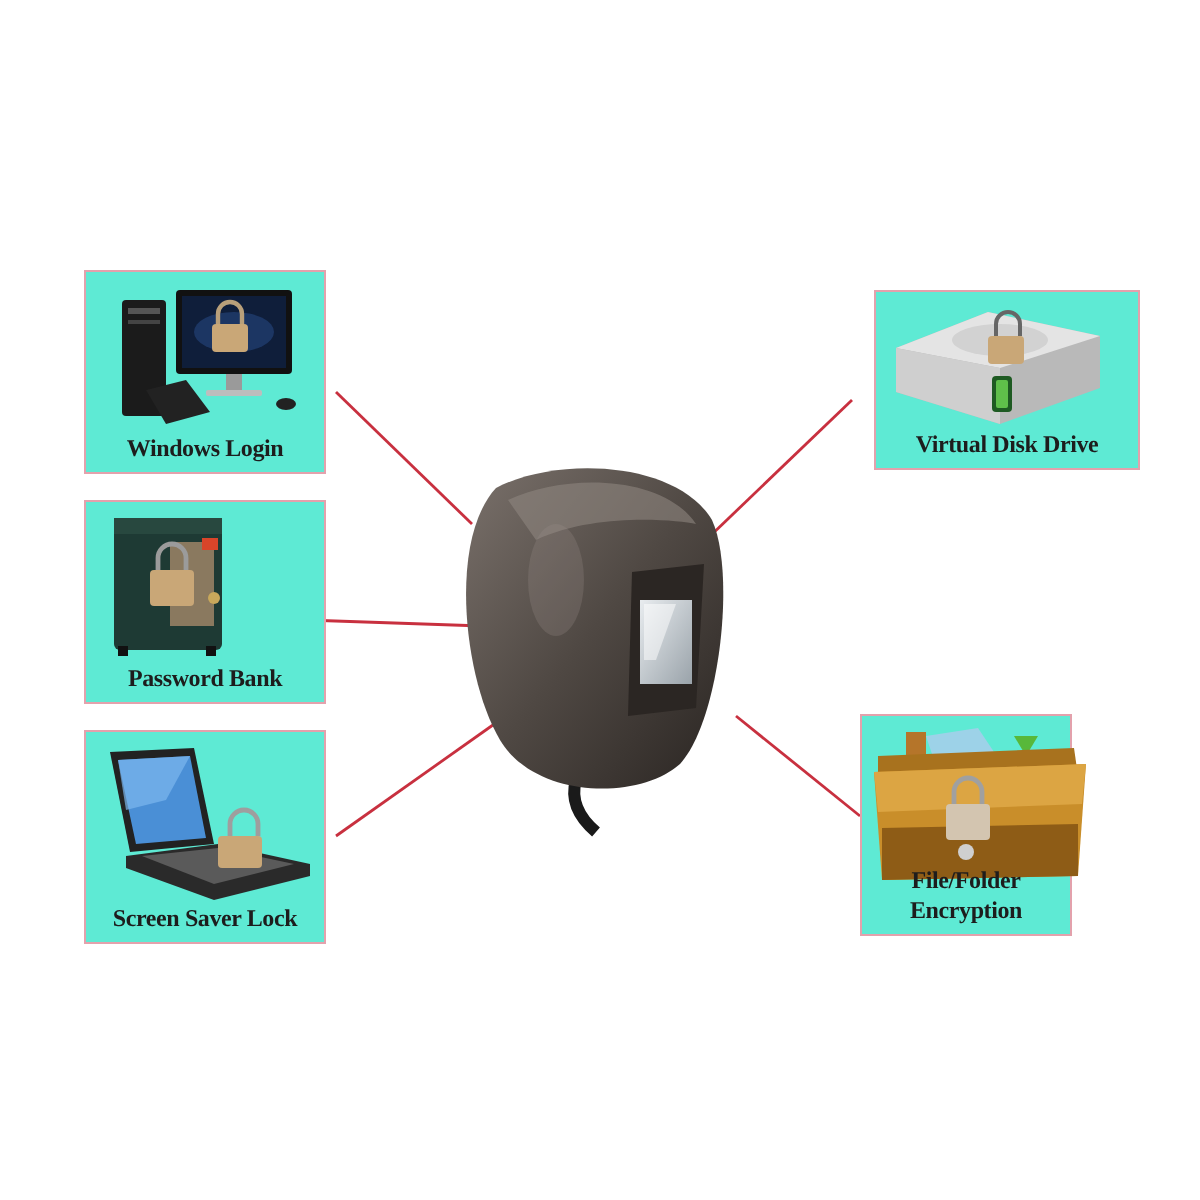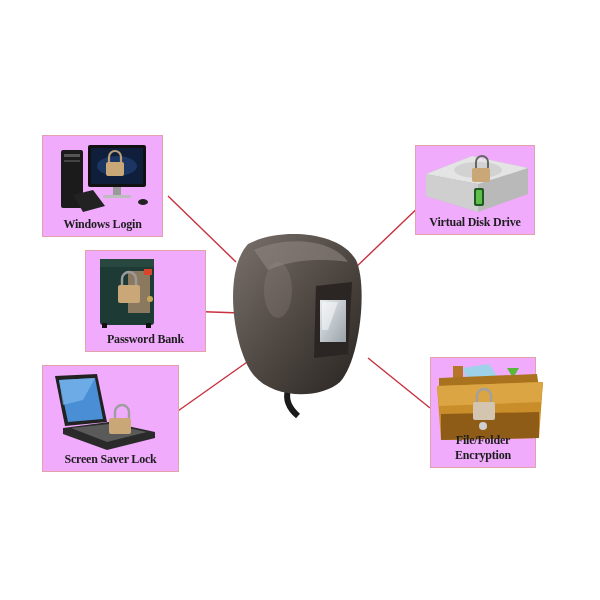--- a/index.html
+++ b/index.html
@@ -1,19 +1,19 @@
 <!DOCTYPE html>
 <html><head>
   <meta charset="utf-8">
   <style>
     html, body { margin: 0; padding: 0; }
     body { width: 600px; height: 600px; background: #ffffff; position: relative; overflow: hidden; font-family: "Liberation Serif", serif; }
     .diagram { position: absolute; left: 0; top: 0; width: 600px; height: 600px; }
     .connectors { position: absolute; left: 0; top: 0; width: 600px; height: 600px; }
-    .card { position: absolute; box-sizing: border-box; border: 1.5px solid #e3a1ac; background: #f0abfc; }
+    .card { position: absolute; box-sizing: border-box; border: 1.5px solid #e3a1ac; background: #5eead4; }
     .card .art { position: absolute; left: 0; right: 0; top: 4px; bottom: 22px; }
     .card .label { position: absolute; left: 0; right: 0; bottom: 4px; text-align: center; font-family: "Liberation Serif", serif; font-weight: bold; font-size: 12px; color: #1d1d1d; letter-spacing: -0.2px; }
     .device { position: absolute; left: 228px; top: 230px; width: 140px; height: 190px; }
     svg { display: block; }
   </style>
 </head>
 <body>
 
 <div class="diagram">
 
@@ -38,53 +38,53 @@
         <rect x="63" y="22" width="18" height="14" rx="2" fill="#c9a777"></rect>
         <rect x="70" y="47" width="8" height="8" fill="#9a9a9a"></rect>
         <rect x="60" y="55" width="28" height="3" rx="1" fill="#bdbdbd"></rect>
         <path d="M30 55 L50 50 L62 66 L40 72 Z" fill="#222"></path>
         <ellipse cx="100" cy="62" rx="5" ry="3" fill="#222"></ellipse>
       </svg>
     </div>
     <div class="label">Windows Login</div>
   </div>
 
-  <div class="card" style="left:42px;top:250px;width:121px;height:102px;margin-left:43px;">
+  <div class="card" style="left:42px;top:250px;width:121px;height:102px;">
     <div class="art">
       <svg width="118" height="76" viewBox="0 0 118 76">
         <rect x="14" y="4" width="54" height="66" rx="3" fill="#1e3a34"></rect>
         <rect x="14" y="4" width="54" height="8" fill="#28483f"></rect>
         <rect x="16" y="68" width="5" height="5" fill="#111"></rect>
         <rect x="60" y="68" width="5" height="5" fill="#111"></rect>
         <rect x="42" y="16" width="22" height="42" fill="#a58a6a" opacity="0.8"></rect>
         <path d="M36 30 v-6 a7 7 0 0 1 14 0 v6" fill="none" stroke="#9b9b9b" stroke-width="2.4"></path>
         <rect x="32" y="30" width="22" height="18" rx="2" fill="#c9a777"></rect>
         <circle cx="64" cy="44" r="3" fill="#c8a85b"></circle>
         <rect x="58" y="14" width="8" height="6" fill="#d9452a"></rect>
       </svg>
     </div>
     <div class="label">Password Bank</div>
   </div>
 
-  <div class="card" style="left:42px;top:365px;width:137px;height:107px;padding-left:33px;">
+  <div class="card" style="left:42px;top:365px;width:121px;height:107px;padding-left:33px;">
     <div class="art">
       <svg width="118" height="82" viewBox="0 0 118 82">
         <path d="M12 6 L54 4 L64 52 L22 56 Z" fill="#222"></path>
         <path d="M16 10 L52 8 L60 49 L25 52 Z" fill="#4a8fd6"></path>
         <path d="M16 10 L52 8 L40 30 L20 35 Z" fill="#7cb6ee" opacity="0.7"></path>
         <path d="M20 58 L66 52 L112 62 L112 68 L64 80 L20 64 Z" fill="#2a2a2a"></path>
         <path d="M28 58 L66 54 L104 62 L64 72 Z" fill="#5a5a5a"></path>
         <path d="M72 48 v-6 a7 7 0 0 1 14 0 v6" fill="none" stroke="#9e9e9e" stroke-width="2.4"></path>
         <rect x="66" y="48" width="22" height="16" rx="2" fill="#c9a777"></rect>
       </svg>
     </div>
     <div class="label">Screen Saver Lock</div>
   </div>
 
-  <div class="card" style="left:415px;top:145px;width:120px;height:90px;">
+  <div class="card" style="left:437px;top:145px;width:133px;height:90px;">
     <div class="art">
       <svg width="122" height="64" viewBox="0 0 122 64">
         <path d="M10 24 L56 6 L112 18 L112 44 L62 62 L10 46 Z" fill="#b9b9b9"></path>
         <path d="M10 24 L56 6 L112 18 L62 34 Z" fill="#e4e4e4"></path>
         <path d="M10 24 L62 34 L62 62 L10 46 Z" fill="#cfcfcf"></path>
         <ellipse cx="62" cy="20" rx="24" ry="8" fill="#d2d2d2"></ellipse>
         <rect x="58" y="38" width="10" height="18" rx="2" fill="#1e5a22"></rect>
         <rect x="60" y="40" width="6" height="14" rx="1" fill="#5fbf4a"></rect>
         <path d="M60 18 v-6 a6 6 0 0 1 12 0 v6" fill="none" stroke="#666" stroke-width="2"></path>
         <rect x="56" y="18" width="18" height="14" rx="2" fill="#c9a777"></rect>

